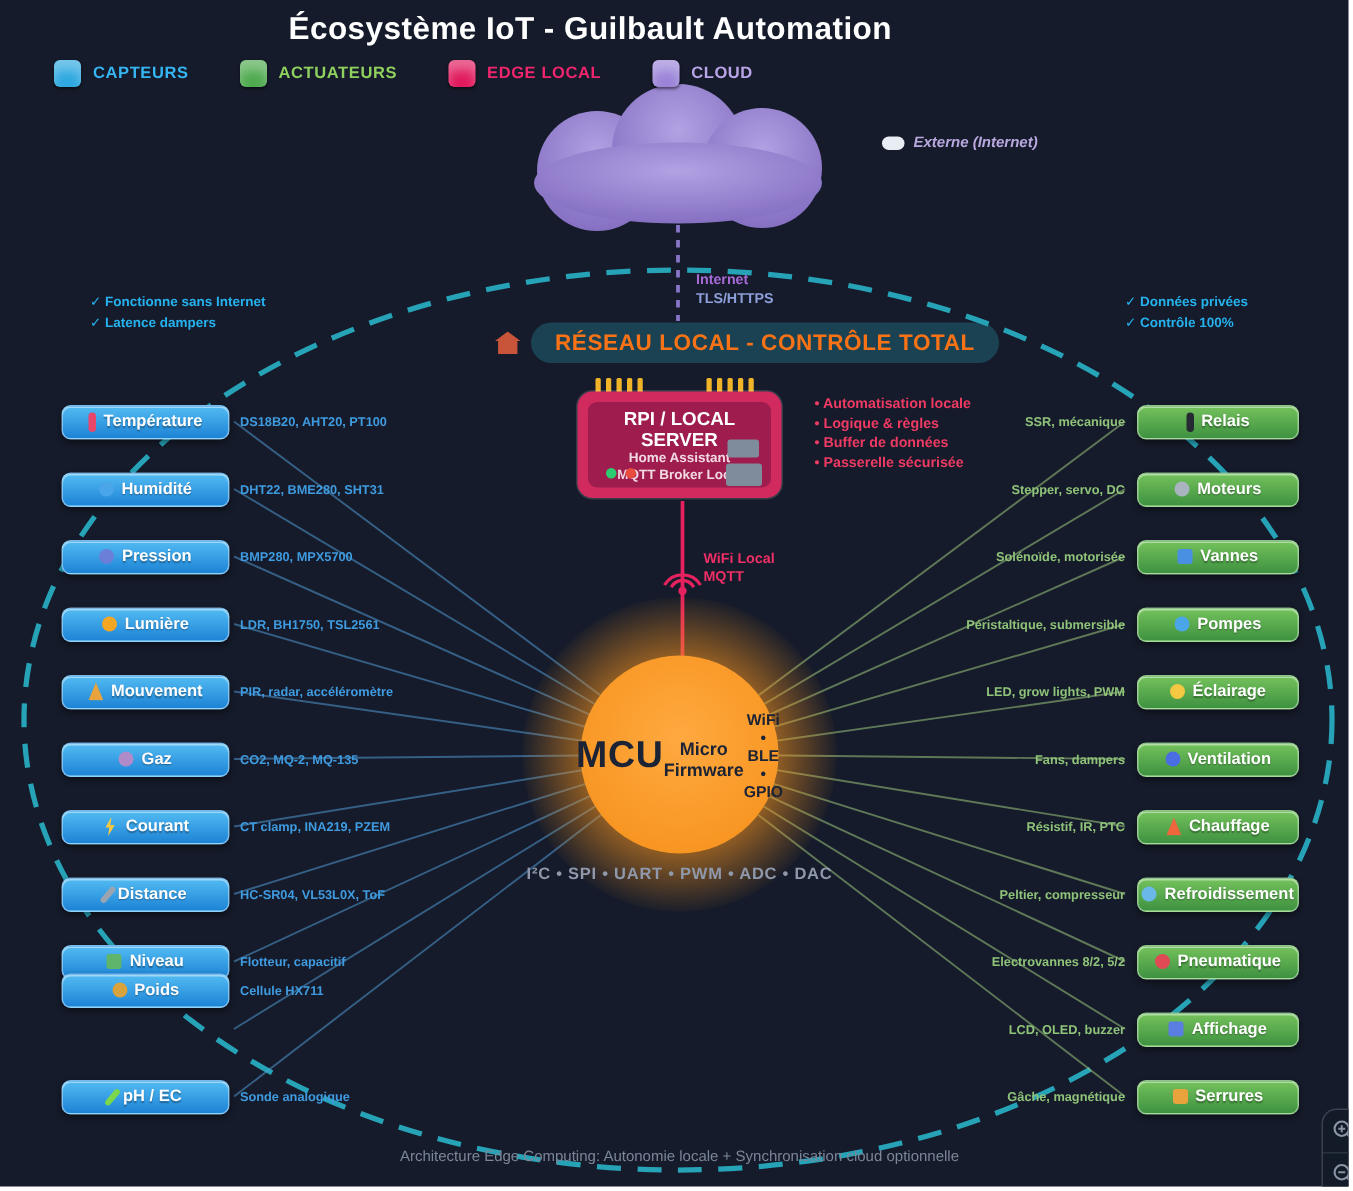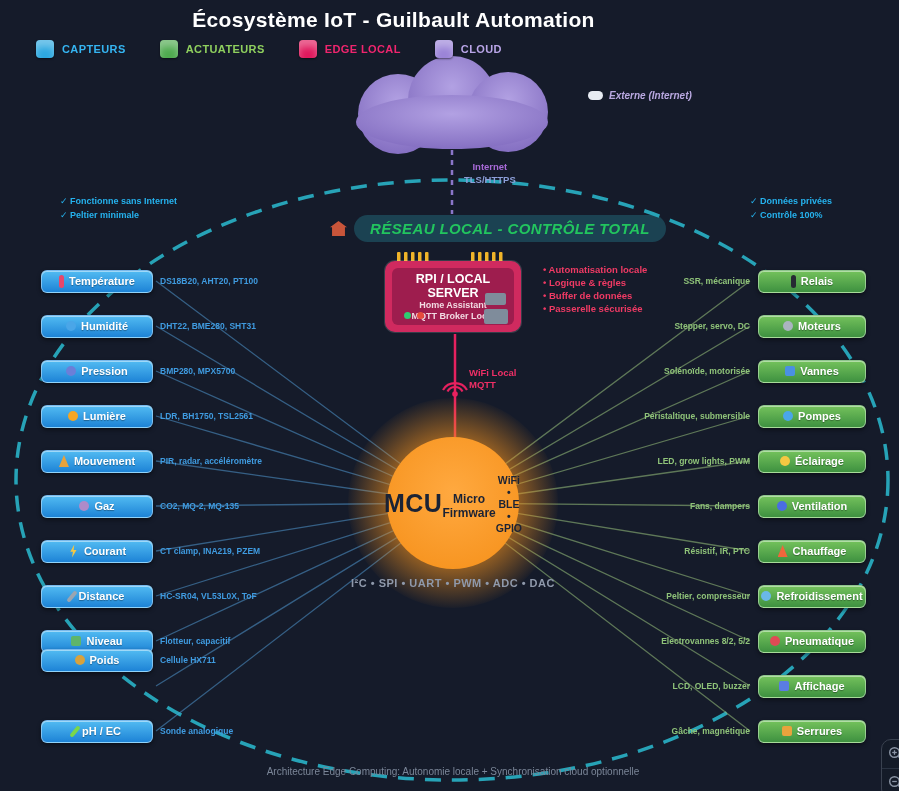--- a/index.html
+++ b/index.html
@@ -12,27 +12,27 @@
   .legend{position:absolute;left:36px;top:40px;display:flex;gap:34px;z-index:2;}
   .legend-item{display:flex;align-items:center;gap:8px;}
   .sw{width:18px;height:18px;border-radius:4px;
       box-shadow:inset 0 7px 7px rgba(255,255,255,.35),0 1px 2px rgba(0,0,0,.5);}
   .legend-label{font-size:11px;font-weight:bold;letter-spacing:.4px;}
   .cloud-text{position:absolute;left:332px;top:84px;width:240px;text-align:center;color:#221a40;
               font-weight:bold;font-size:13px;line-height:18px;z-index:2;}
   .external{position:absolute;left:588px;top:90px;display:flex;align-items:center;gap:6px;z-index:2;
             color:#b9a8e0;font-size:10px;font-style:italic;font-weight:bold;}
   .cloud-chip{width:15px;height:9px;background:#e8ecf3;border-radius:6px;}
-  .uplink{position:absolute;left:464px;top:160px;z-index:2;font-size:9.5px;font-weight:bold;line-height:13px;text-align:center;}
+  .uplink{position:absolute;left:464px;top:180px;z-index:2;font-size:9.5px;font-weight:bold;line-height:13px;}
   .uplink .l1{color:#a86ad8}.uplink .l2{color:#8d9fd9}
   .banner{position:absolute;left:330px;top:215px;display:flex;align-items:center;gap:7px;z-index:2;}
   .house{width:17px;height:15px;background:#c8553a;
          clip-path:polygon(50% 0,100% 42%,88% 42%,88% 100%,12% 100%,12% 42%,0 42%);}
-  .pill{background:rgba(43,168,188,.28);border-radius:16px;padding:5px 16px;color:#22c55e;
-        font-size:15px;font-weight:bold;letter-spacing:.4px;white-space:nowrap;font-style:italic;}
+  .pill{background:rgba(43,168,188,.28);border-radius:16px;padding:5px 16px;color:#f97316;
+        font-size:15px;font-weight:bold;letter-spacing:.4px;white-space:nowrap;}
   .notes{position:absolute;z-index:2;font-size:9px;color:#25b2ee;line-height:14px;font-weight:bold;}
   #notes-left{left:60px;top:194px}
   #notes-right{left:750px;top:194px}
   .server{position:absolute;left:385px;top:261px;width:136px;height:71px;background:#d02a5f;
           border-radius:10px;z-index:3;box-shadow:0 0 0 1px rgba(255,255,255,.15);}
   .server-inner{position:absolute;left:7px;top:7px;right:7px;bottom:7px;background:#9e1d4e;
                 border-radius:6px;text-align:center;}
   .server-title{margin-top:4px;color:#fff;font-size:12.5px;font-weight:bold;}
   .server-sub{color:#f2d9e2;font-size:9px;font-weight:bold;line-height:11px;}
   .chip{position:absolute;background:#7f8c9b;border-radius:2px;}
@@ -176,21 +176,21 @@
     <div class="l2">TLS/HTTPS</div>
   </div>
 
   <div class="banner">
     <span class="house"></span>
     <span class="pill">RÉSEAU LOCAL - CONTRÔLE TOTAL</span>
   </div>
 
   <div class="notes" id="notes-left">
     <div>✓ Fonctionne sans Internet</div>
-    <div>✓ Peltier minimale</div>
+    <div>✓ Latence dampers</div>
   </div>
   <div class="notes" id="notes-right">
     <div>✓ Données privées</div>
     <div>✓ Contrôle 100%</div>
   </div>
 
   <div class="server">
     <div class="server-inner">
       <div class="server-title">RPI / LOCAL SERVER</div>
       <div class="server-sub">Home Assistant</div>

